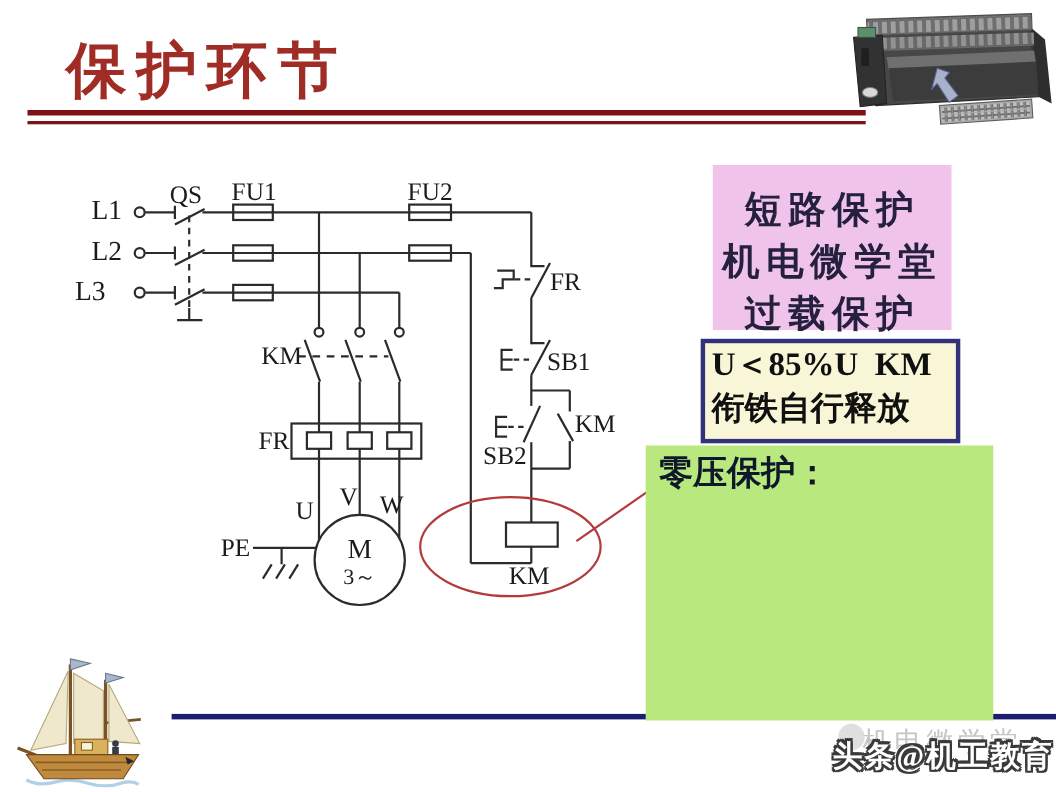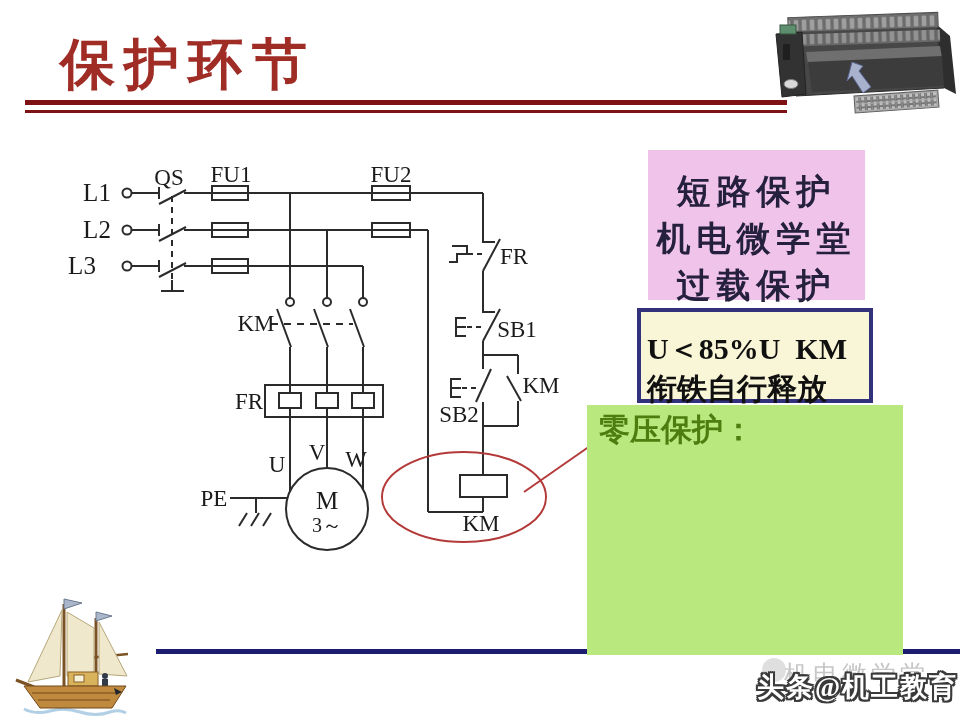--- a/index.html
+++ b/index.html
@@ -16,23 +16,23 @@
   .clabel{position:absolute;transform:translate(-50%,-50%);font-size:23px;color:#1b1b1b;
           white-space:nowrap;line-height:1;}
   .clabel.big{font-size:25px;}
   .clabel.small{font-size:20px;}
   
   .pinkbox{position:absolute;left:648px;top:150px;width:217px;height:150px;background:#efc3ea;
            color:#26203f;font-size:34px;font-weight:bold;text-align:center;
            letter-spacing:6px;line-height:47px;padding-top:18px;box-sizing:border-box;}
   .yellowbox{position:absolute;left:637px;top:308px;width:236px;height:95px;background:#f8f6d6;
            border:4px solid #32327c;box-sizing:border-box;color:#101010;font-size:30px;
-           font-weight:bold;line-height:40px;padding:17px 6px;white-space:pre-wrap;}
+           font-weight:bold;line-height:40px;padding:0 6px;white-space:pre-wrap;}
   .greenbox{position:absolute;left:587px;top:405px;width:316px;height:250px;background:#b9e87e;
-           color:#4d7c0f;padding:6px 0 0 12px;box-sizing:border-box;font-weight:bold;}
+           color:#0f172a;padding:6px 0 0 12px;box-sizing:border-box;font-weight:bold;}
   .greenbox .gtitle{font-size:31px;line-height:38px;margin-bottom:22px;}
   .greenbox .gbody{font-size:31px;line-height:39px;width:288px;}
   
   .navyline{position:absolute;left:156px;top:649px;width:804px;height:5px;background:#1c1c70;}
   
   .wm-logo{position:absolute;left:762px;top:658px;width:24px;height:24px;border-radius:50%;
            background:#dcdcdc;opacity:.9;}
   .wm-gray{position:absolute;left:784px;top:658px;font-size:25px;letter-spacing:4px;
            color:#c6c6c6;white-space:nowrap;}
   .wm-outline{position:absolute;left:757px;top:669px;font-size:27px;font-weight:bold;

